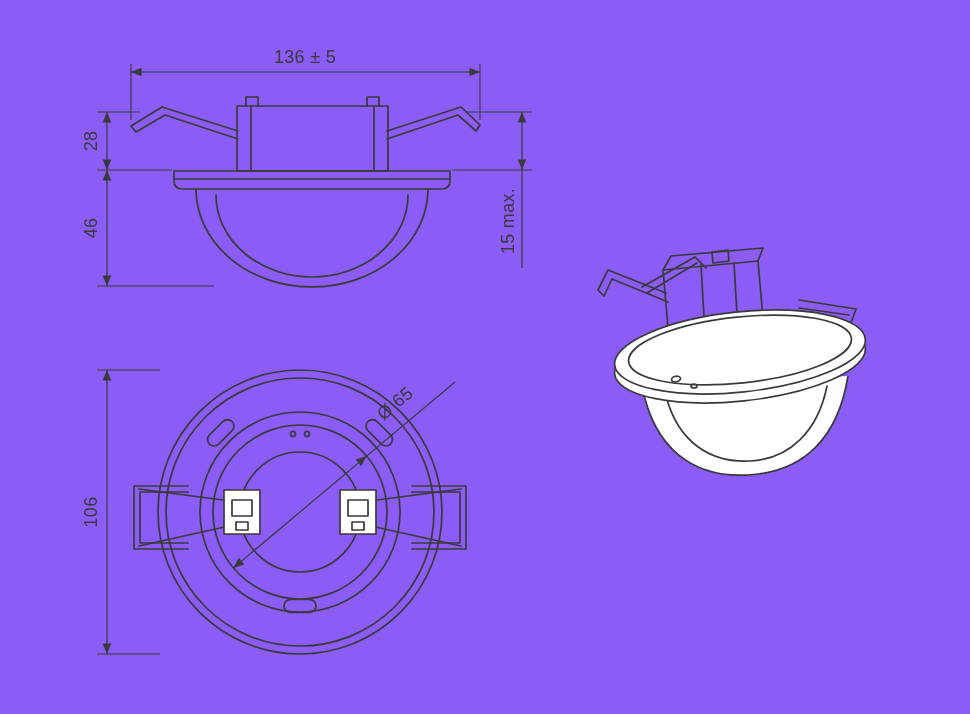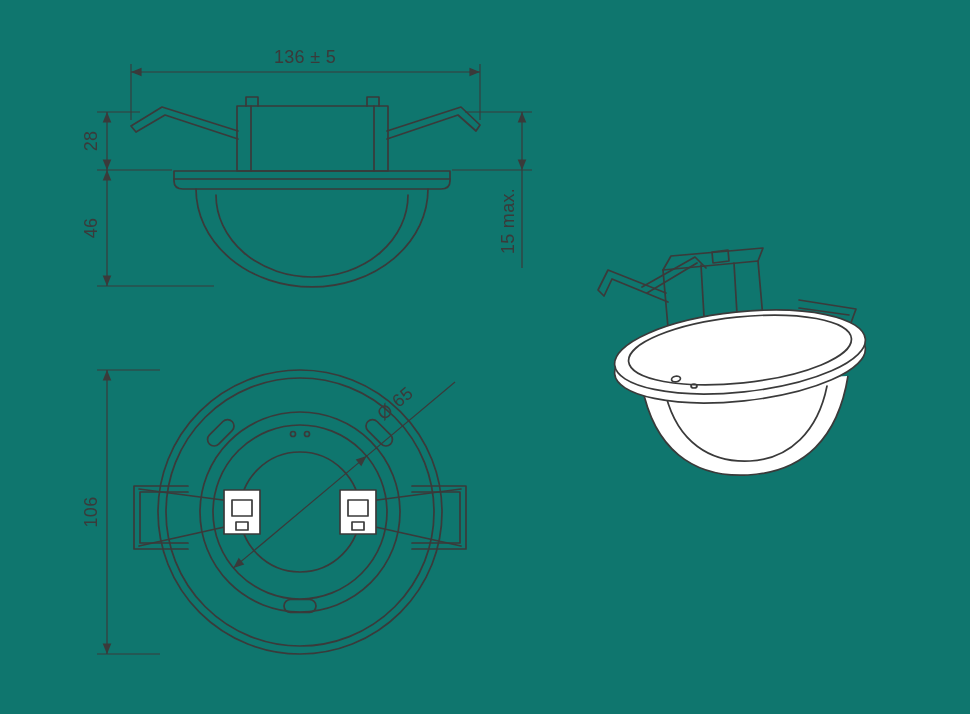--- a/index.html
+++ b/index.html
@@ -1,18 +1,18 @@
 <!DOCTYPE html>
 <html><head>
 <meta charset="utf-8">
 <style>
   html, body { margin: 0; padding: 0; background: #ffffff; }
   .canvas {
     width: 970px; height: 714px; position: relative;
-    background: #0f766e; overflow: hidden;
+    background: #8b5cf6; overflow: hidden;
     font-family: "Liberation Sans", sans-serif;
   }
   svg { display: block; }
   .obj   { fill: none; stroke: #3a3a3a; stroke-width: 1.7; stroke-linejoin: round; stroke-linecap: round; }
   .objw  { fill: #ffffff; stroke: #3a3a3a; stroke-width: 1.7; stroke-linejoin: round; }
   .dim   { stroke: #3a3a3a; stroke-width: 1.2; fill: none; }
   .ext   { stroke: #3a3a3a; stroke-width: 1.1; fill: none; }
   .dim-text {
     fill: #3a3a3a; font-size: 18px; letter-spacing: 0.3px;
     font-family: "Liberation Sans", sans-serif;

